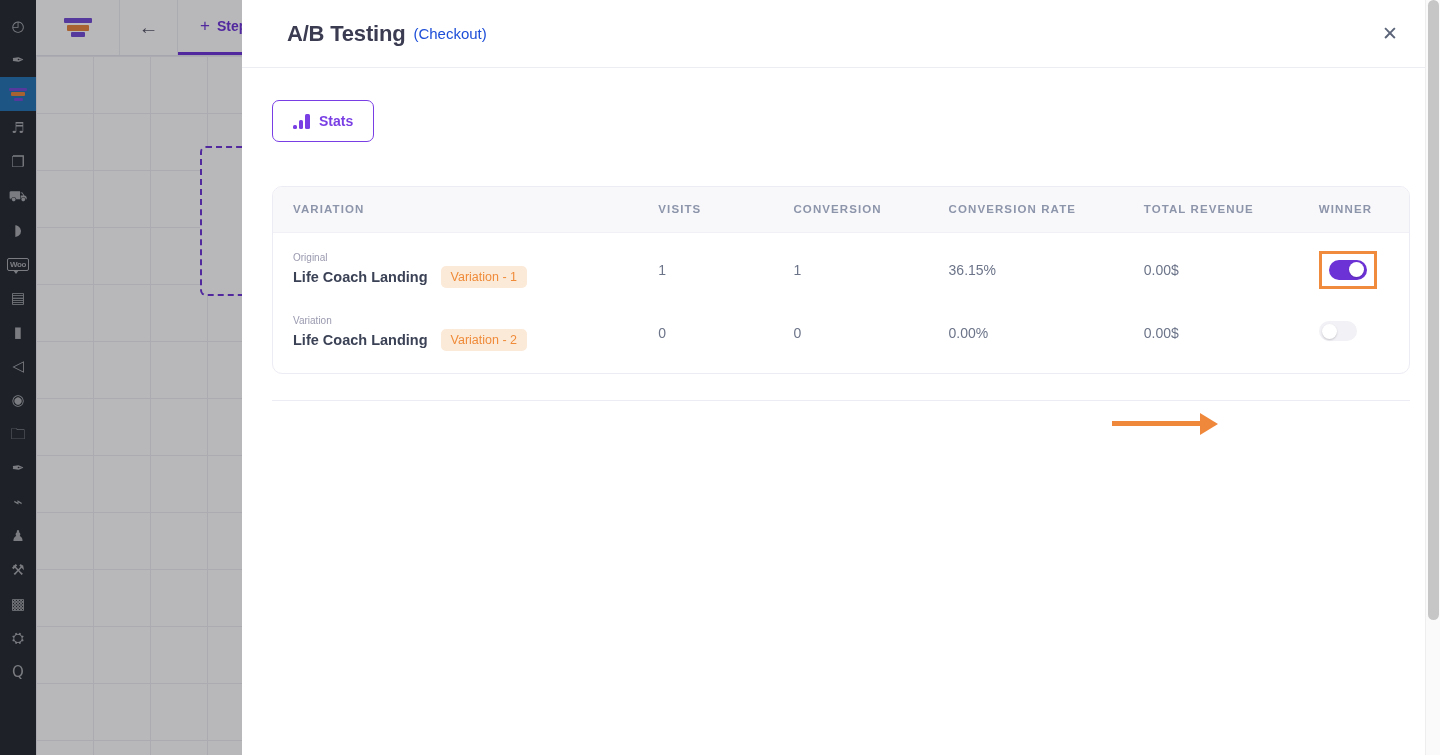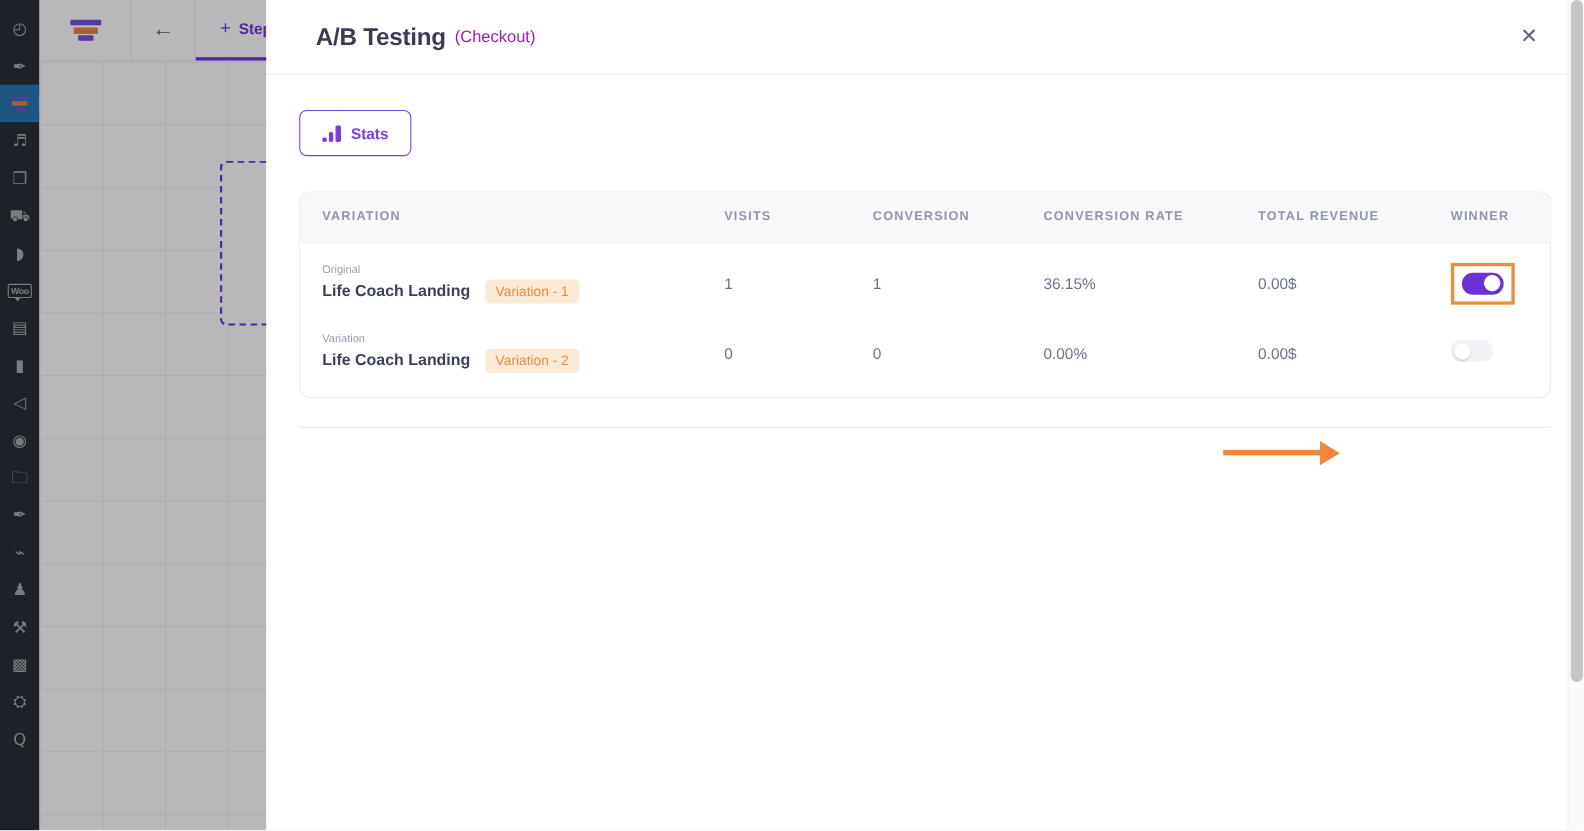--- a/index.html
+++ b/index.html
@@ -146,21 +146,21 @@
     display: flex; align-items: center;
     padding: 0 30px;
     flex: 0 0 auto;
   }
   .modal-title {
     font-size: 22px; font-weight: bold; color: #3b3b52;
     letter-spacing: -0.2px;
     margin-left: 15px;
   }
   .modal-subtitle {
-    font-size: 15px; color: #a21caf; margin-left: 8px;
+    font-size: 15px; color: #1d4ed8; margin-left: 8px;
   }
   .modal-close {
     position: absolute; right: 38px; top: 50%;
     transform: translateY(-50%);
     width: 24px; height: 24px;
     display: flex; align-items: center; justify-content: center;
     color: #5b6478; font-size: 19px; line-height: 1;
     cursor: pointer;
   }
 
@@ -176,21 +176,21 @@
     cursor: pointer;
   }
   .bars { display: flex; align-items: flex-end; gap: 2.5px; height: 15px; }
   .bars i { display:block; width: 3.5px; background: #7a3fe4; border-radius: 1.5px; }
   .bars i:nth-child(1){ height: 4px; }
   .bars i:nth-child(2){ height: 9px; }
   .bars i:nth-child(3){ height: 15px; width: 5px; }
 
   
   .table-card {
-    margin-top: 32px;
+    margin-top: 44px;
     border: 1px solid #ececf4;
     border-radius: 10px;
     overflow: hidden;
     background: #fff;
   }
   table.ab { width: 100%; border-collapse: collapse; table-layout: fixed; }
   table.ab thead th {
     background: #f8f8fb;
     text-align: left;
     font-size: 11.5px;

